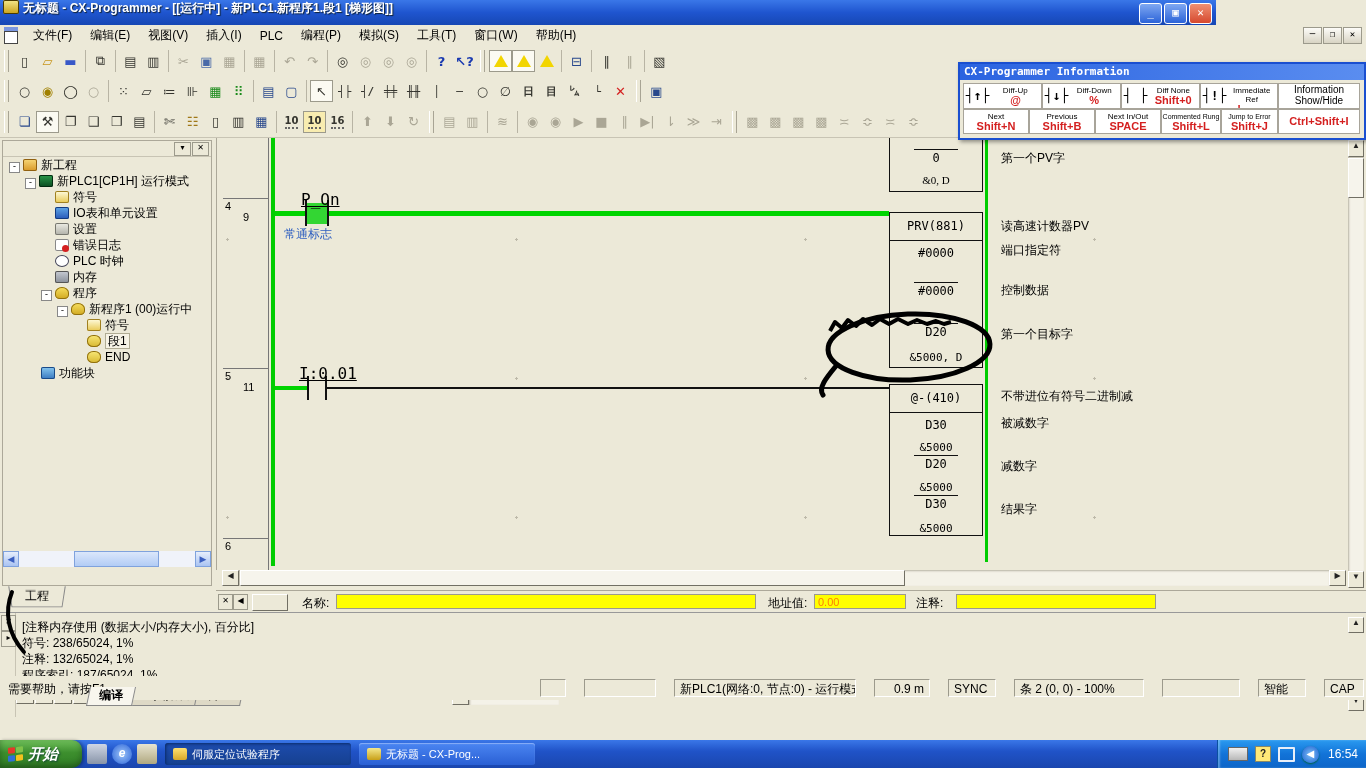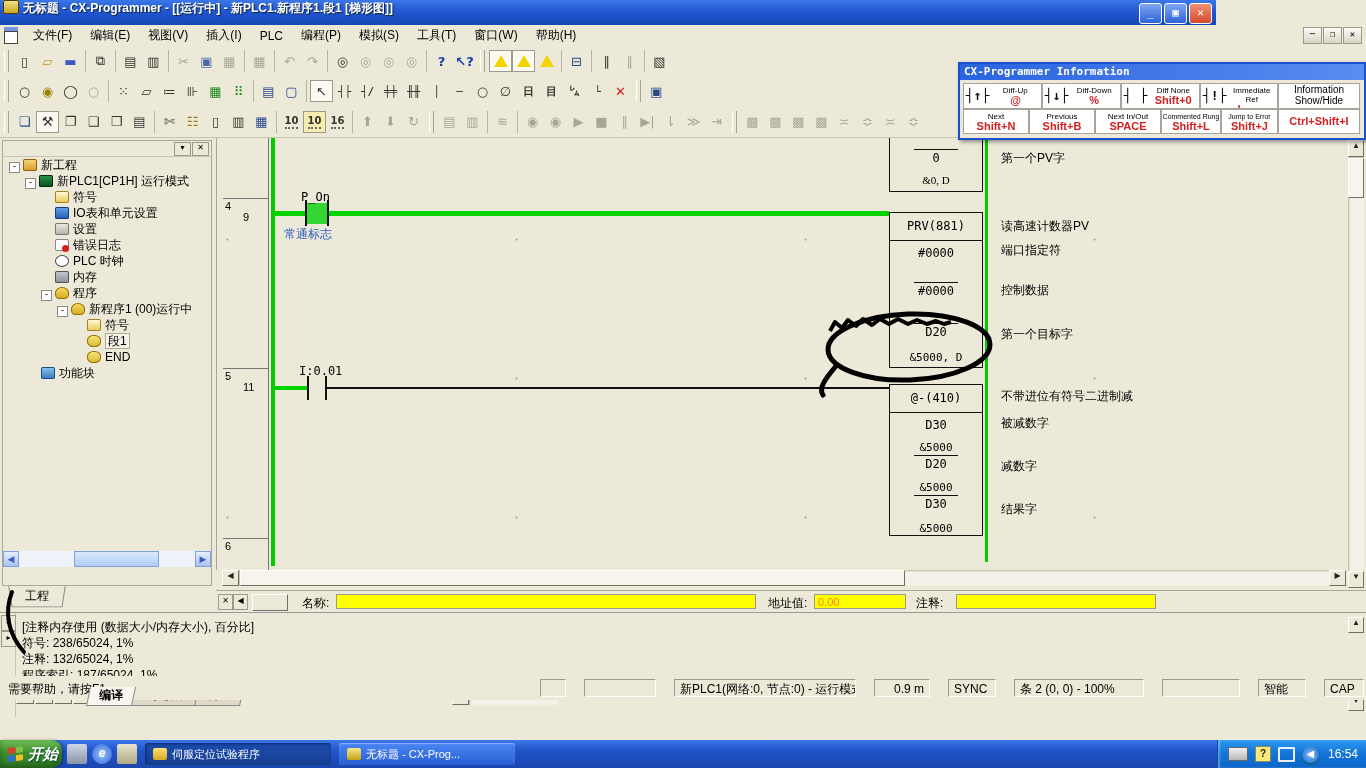--- a/index.html
+++ b/index.html
@@ -84,21 +84,21 @@
     background-size:289px 139px;background-position:155px 32px;}
   .margincell{position:absolute;left:6px;width:46px;border-right:1px solid #777;border-top:1px solid #777;box-sizing:border-box;}
   .rnum{position:absolute;left:2px;top:1px;font-size:11px;}
   .snum{position:absolute;left:20px;top:12px;font-size:11px;}
   .railL{position:absolute;left:54px;top:0;width:4px;height:428px;background:#00cc00;}
   .railR{position:absolute;left:768px;top:0;width:3px;height:424px;background:#00cc00;}
   .wireG{position:absolute;height:5px;background:#00d400;}
   .wireK{position:absolute;height:2px;background:#111;}
   .cleg{position:absolute;width:2px;background:#111;}
   .cfill{position:absolute;background:#33d633;}
-  .clabel{position:absolute;font-family:"DejaVu Sans Mono",monospace;font-size:12px;}
+  .clabel{position:absolute;font-family:"DejaVu Sans Mono",monospace;font-size:16px;text-decoration:underline;}
   .ccomment{position:absolute;color:#3060c0;font-size:12px;}
   .blk{position:absolute;left:672px;width:94px;border:1px solid #111;box-sizing:border-box;}
   .blk .bt{height:27px;border-bottom:1px solid #111;text-align:center;line-height:27px;
     font-family:"DejaVu Sans Mono",monospace;font-size:12px;}
   .op,.opv{position:absolute;left:0;width:100%;text-align:center;font-family:"DejaVu Sans Mono",monospace;font-size:12px;}
   .opv{font-size:11px;}
   .opline{position:absolute;left:24px;width:44px;border-top:1px solid #111;}
   .lcomment{position:absolute;left:784px;font-size:12px;white-space:nowrap;}
   
   .csb-btn{position:absolute;background:#ece9d8;border:1px solid;border-color:#fff #716f64 #716f64 #fff;
@@ -125,21 +125,21 @@
   .otab>span{display:inline-block;transform:skewX(12deg);}
   .otab.active{background:#f8f6ee;z-index:2;font-weight:bold;}
   
   .statusbar{position:absolute;left:0;top:676px;width:1366px;height:24px;background:#ece9d8;display:flex;
     align-items:center;padding:0 2px;box-sizing:border-box;gap:18px;}
   .sseg{height:18px;line-height:18px;border:1px solid;border-color:#9c9a8c #fff #fff #9c9a8c;
     padding:0 5px;font-size:12px;white-space:nowrap;overflow:hidden;box-sizing:border-box;}
   
   .taskbar{position:absolute;left:0;top:740px;width:1366px;height:28px;
     background:linear-gradient(#3a77e8,#2053c8 40%,#1a46ae);display:flex;align-items:center;}
-  .startbtn{width:62px;height:28px;border-radius:0 10px 10px 0;
+  .startbtn{width:82px;height:28px;border-radius:0 10px 10px 0;
     background:linear-gradient(#6fbf5a,#3d8f2e 45%,#2f7e24);display:flex;align-items:center;
     box-shadow:inset 0 -3px 6px rgba(0,0,0,.3),2px 0 3px rgba(0,0,0,.3);}
   .winflag{width:16px;height:14px;margin:0 4px 0 8px;display:grid;grid-template-columns:7px 7px;grid-gap:1px;transform:skewY(-6deg);}
   .winflag i{height:6px;border-radius:1px;}
   .startbtn .stext{color:#fff;font-weight:bold;font-style:italic;font-size:15px;text-shadow:1px 1px 2px #143;}
   .ql{width:20px;height:20px;margin-left:5px;border-radius:2px;}
   .taskbtn{height:22px;margin-left:8px;border-radius:3px;display:flex;align-items:center;padding:0 8px;
     color:#fff;font-size:11px;white-space:nowrap;}
   .taskbtn .bicon{width:14px;height:12px;margin-right:5px;border-radius:2px;}
   .tray{position:absolute;right:0;top:0;height:28px;display:flex;align-items:center;

